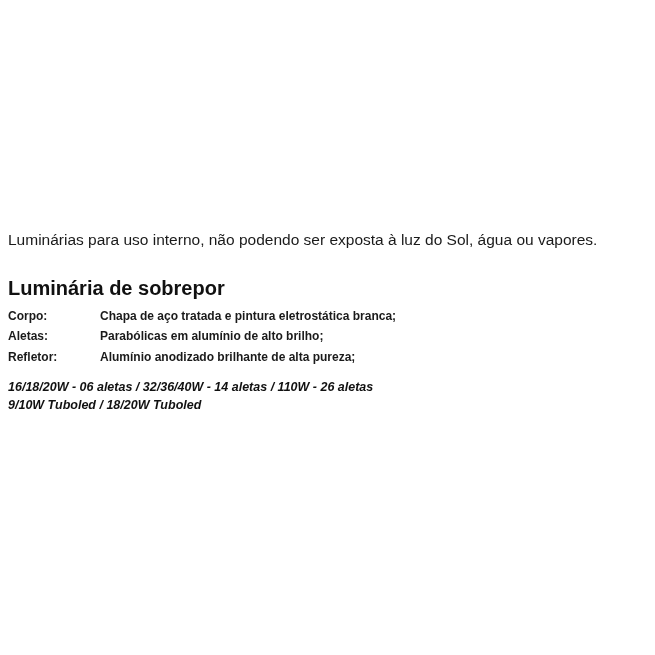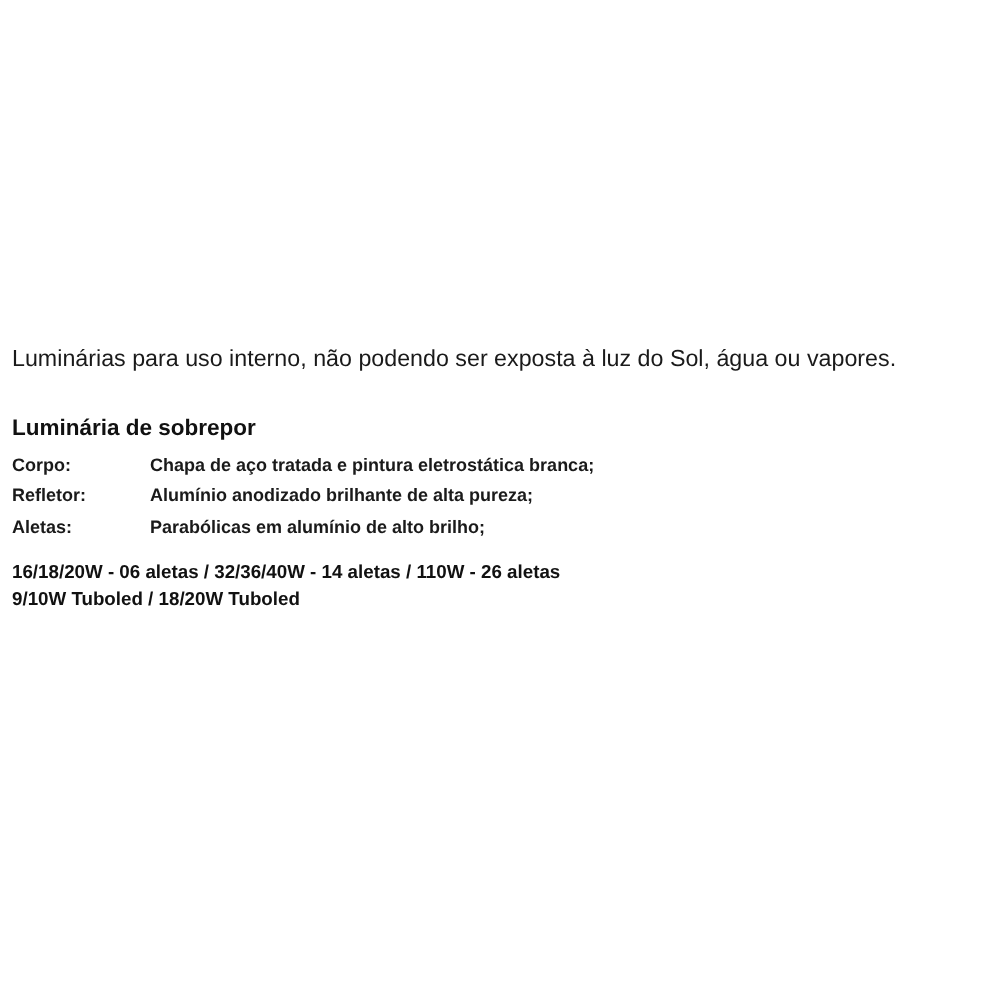--- a/index.html
+++ b/index.html
@@ -28,21 +28,21 @@
     margin-top: 20px;
   }
   .intro {
     font-size: 15.5px;
     line-height: 1.35;
     color: #1a1a1a;
     margin: 0 0 26px 0;
     white-space: nowrap;
   }
   .section-title {
-    font-size: 15px;
+    font-size: 20px;
     font-weight: bold;
     color: #111111;
     margin: 0 0 9px 0;
   }
   .spec-table {
     border-collapse: collapse;
     margin: 0 0 8px 0;
   }
   .spec-table td {
     padding: 0 0 6px 0;
@@ -60,20 +60,21 @@
   .spec-value {
     font-weight: bold;
     white-space: nowrap;
   }
   .footer-line {
     font-size: 12.5px;
     font-weight: bold;
     color: #111111;
     line-height: 1.45;
     white-space: nowrap;
+    font-style: italic;
   }
   .footer-line.first {
     margin-top: 6px;
   }
 </style>
 </head>
 <body>
 
 <div class="page">
   <div class="content">
@@ -82,26 +83,26 @@
 
     <h2 class="section-title">Luminária de sobrepor</h2>
 
     <table class="spec-table">
       <tbody>
         <tr>
           <td class="spec-label">Corpo:</td>
           <td class="spec-value">Chapa de aço tratada e pintura eletrostática branca;</td>
         </tr>
         <tr>
+          <td class="spec-label">Aletas:</td>
+          <td class="spec-value">Parabólicas em alumínio de alto brilho;</td>
+        </tr>
+        <tr>
           <td class="spec-label">Refletor:</td>
           <td class="spec-value">Alumínio anodizado brilhante de alta pureza;</td>
-        </tr>
-        <tr>
-          <td class="spec-label">Aletas:</td>
-          <td class="spec-value">Parabólicas em alumínio de alto brilho;</td>
         </tr>
       </tbody>
     </table>
 
     <div class="footer-line first">16/18/20W - 06 aletas  /  32/36/40W - 14 aletas  /  110W - 26 aletas</div>
     <div class="footer-line">9/10W Tuboled  /  18/20W Tuboled</div>
 
   </div>
 </div>
 

